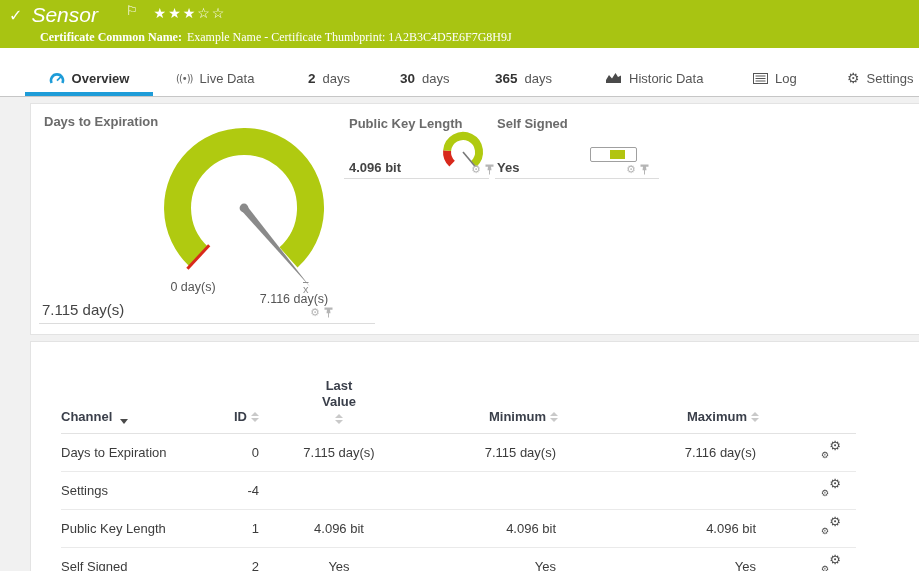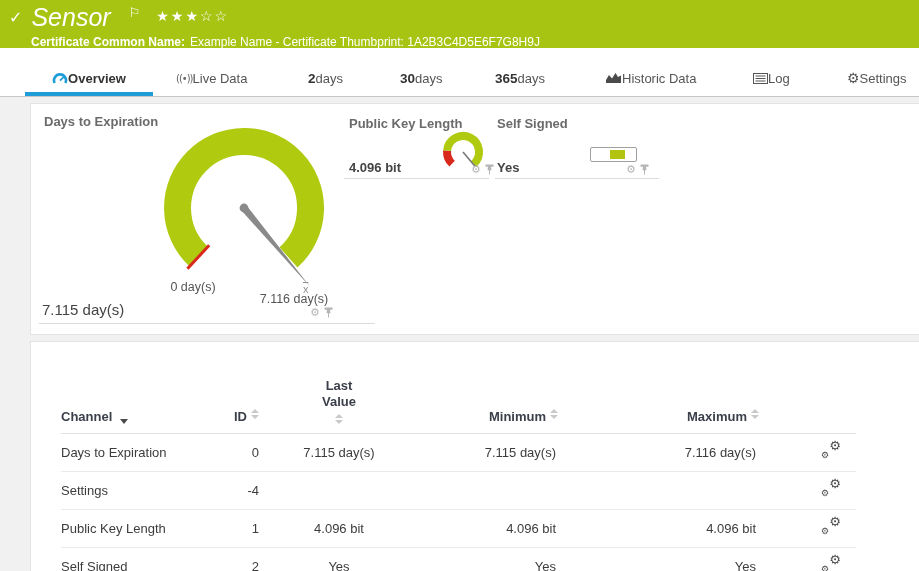--- a/index.html
+++ b/index.html
@@ -11,31 +11,31 @@
   }
   .app { position: relative; width: 919px; height: 571px; }
 
   
   .sensor-header {
     height: 48px; background: #a8c412; color: #fff;
     position: relative; overflow: hidden;
   }
   .hline1 { display: flex; align-items: center; padding: 3px 0 0 9px; }
   .check-icon { font-size: 16px; font-weight: bold; margin-right: 9px; font-family: "DejaVu Sans", sans-serif; }
-  .kind { font-style: italic; font-size: 25px; margin-right: 13px; }
+  .kind { font-style: italic; font-size: 21px; margin-right: 23px; }
   .sensor-title { font-size: 20px; font-weight: bold; }
   .flag-icon { font-size: 13px; margin: -10px 0 0 5px; font-family: "DejaVu Sans", sans-serif; }
   .stars { font-size: 14px; letter-spacing: 2px; margin: -4px 0 0 16px; font-family: "DejaVu Sans", sans-serif; }
-  .hline2 { padding-left: 31px; font-size: 12px; margin-top: 3px; white-space: nowrap; }
+  .hline2 { padding-left: 40px; font-size: 12px; margin-top: 3px; white-space: nowrap; font-family: Liberation Serif, serif; }
   .hline2 .lbl { font-weight: bold; margin-right: 5px; }
 
   
   .tabbar { position: relative; height: 49px; background: #fff; border-bottom: 1px solid #c6c6c6; }
   .tab { position: absolute; top: 15px; height: 30px; display: flex; align-items: center;
-         font-size: 13px; color: #555; cursor: pointer; white-space: nowrap; }
+         gap: 7px; font-size: 13px; color: #555; cursor: pointer; white-space: nowrap; }
   .tab b { color: #333; font-size: 13.5px; }
   .tab.active { color: #333; font-weight: bold; }
   .tab-underline { position: absolute; left: 25px; top: 44px; width: 128px; height: 4px; background: #1e9cd8; }
   .tab-overview  { left: 25px; width: 128px; justify-content: center; }
   .tab-livedata  { left: 176px; }
   .tab-2days     { left: 308px; }
   .tab-30days    { left: 400px; }
   .tab-365days   { left: 495px; }
   .tab-historic  { left: 605px; }
   .tab-log       { left: 753px; }
@@ -72,21 +72,21 @@
   table.channels col.c-gear    { width: 97px; }
   table.channels th {
     font-size: 13px; font-weight: bold; color: #3a3f4a; vertical-align: bottom;
     padding: 0 0 9px 0; border-bottom: 1px solid #e2e2e2; height: 45px;
   }
   table.channels td {
     font-size: 13px; color: #3c3c3c; padding: 9px 0; border-bottom: 1px solid #eaeaea;
     white-space: nowrap;
   }
   .al { text-align: left; } .ar { text-align: right; } .ac { text-align: center; }
-  .th-flex-r { display: flex; justify-content: flex-end; gap: 4px; }
+  .th-flex-r { display: flex; justify-content: flex-end; align-items: center; gap: 4px; }
   .th-flex-l { display: flex; justify-content: flex-start; align-items: flex-end; gap: 6px; }
   .th-stack { display: flex; flex-direction: column; align-items: center; line-height: 16px; }
   .th-stack .row2 { display: flex; align-items: center; gap: 4px; flex-direction: column; }
 
   .sort { display: inline-flex; flex-direction: column; align-items: center; }
   .sort i { display: block; width: 0; height: 0; border-left: 4px solid transparent; border-right: 4px solid transparent; }
   .sort .up { border-bottom: 4px solid #c9c9c9; margin-bottom: 2px; }
   .sort .dn { border-top: 4px solid #c9c9c9; }
   .tri-sorted { display: inline-block; width: 0; height: 0; border-left: 4px solid transparent;
                 border-right: 4px solid transparent; border-top: 5px solid #4a4a4a; margin-left: 2px; }

